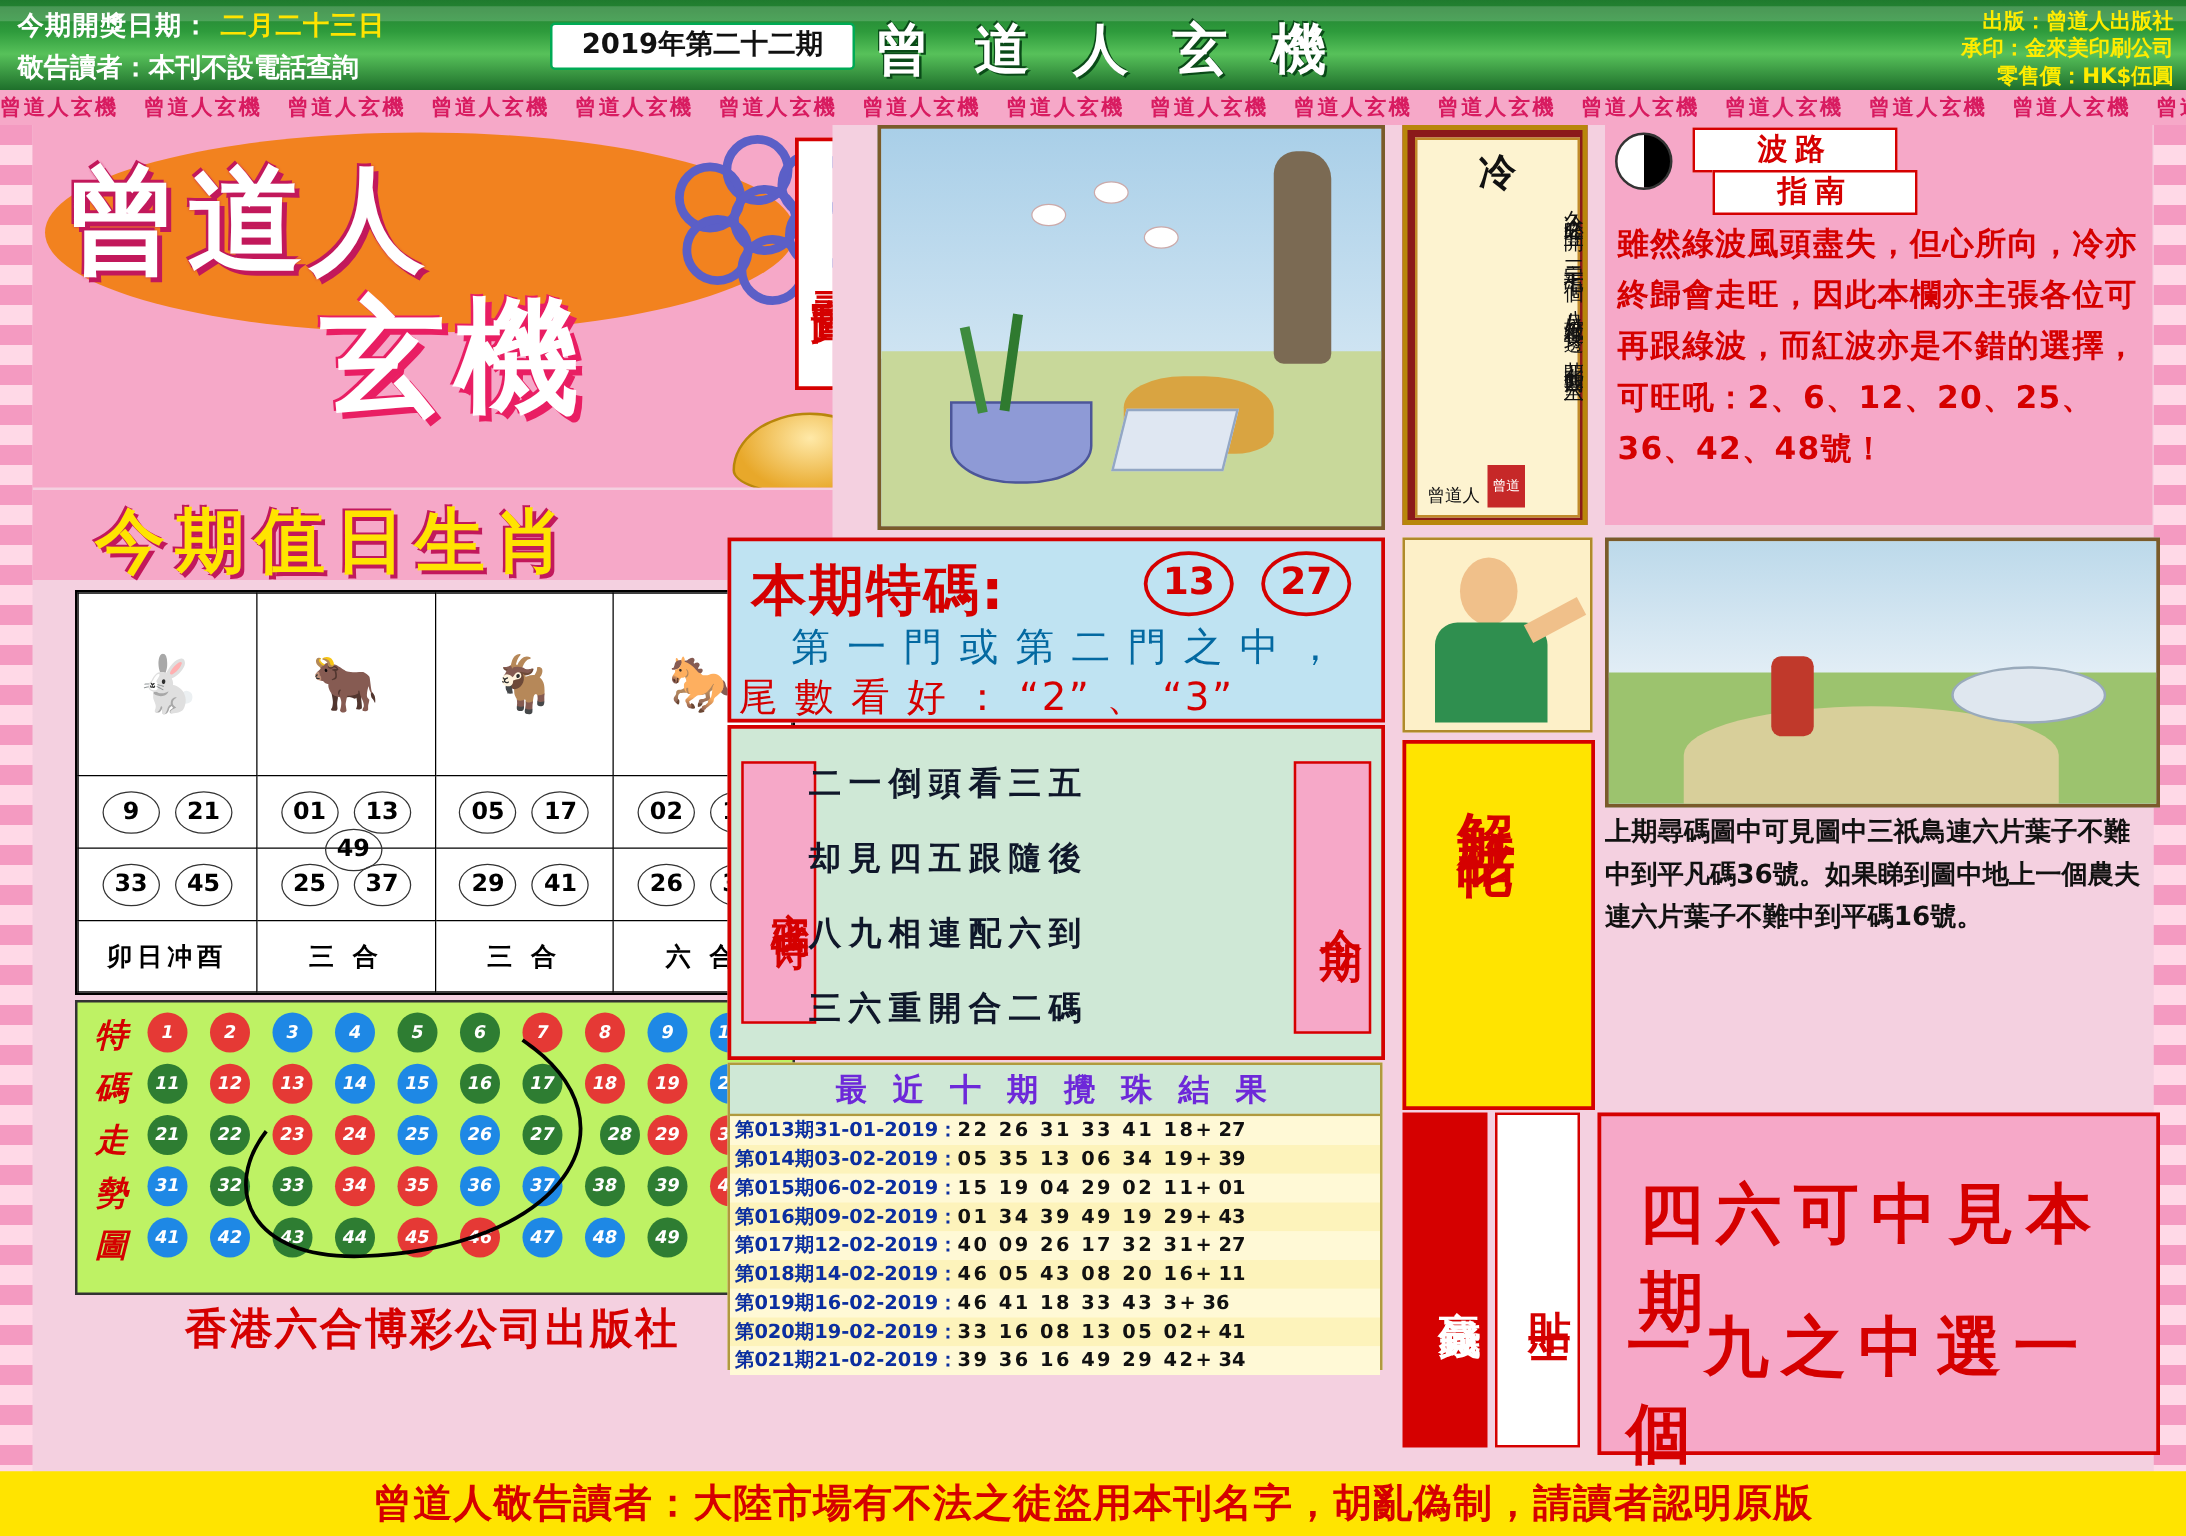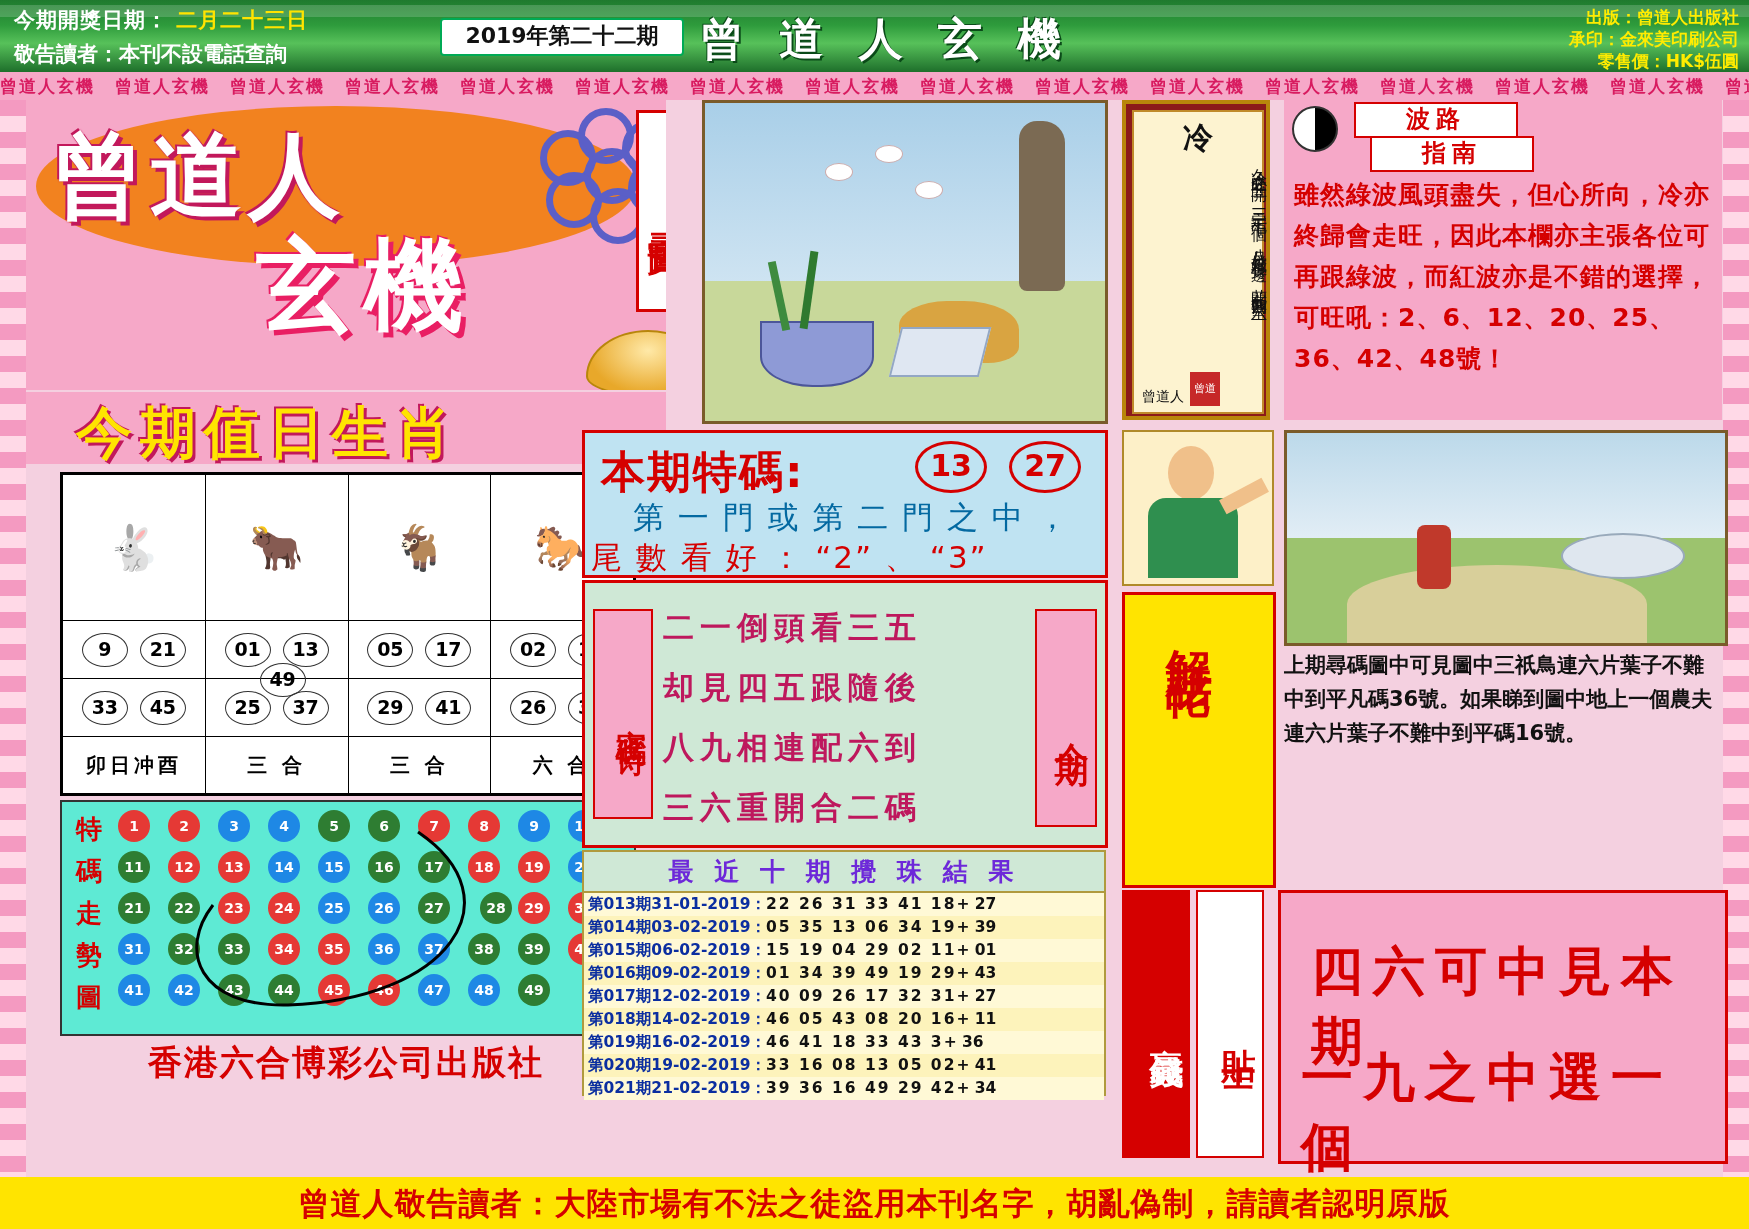--- a/index.html
+++ b/index.html
@@ -54,21 +54,21 @@
 
   .zodiac{position:absolute;left:34px;top:372px;width:572px;height:320px;background:#fff;border:2px solid #000;}
   .zodiac table{border-collapse:collapse;width:100%;height:100%;}
   .zodiac td{border:1px solid #000;text-align:center;font-size:20px;font-weight:bold;}
   .zrow-img td{height:108px;}
   .animal{font-size:44px;line-height:100px;color:#111;}
   .numcell{height:44px;}
   .circ{display:inline-block;width:44px;height:32px;border:1.6px solid #333;border-radius:50%;line-height:30px;font-size:19px;margin:0 6px;}
   .zfoot td{height:40px;font-size:20px;letter-spacing:4px;}
 
-  .trendbox{position:absolute;left:34px;top:700px;width:572px;height:232px;background:#5eead4;border:2px solid #333;}
+  .trendbox{position:absolute;left:34px;top:700px;width:572px;height:232px;background:#bef264;border:2px solid #333;font-style:italic;}
   .trend-title{position:absolute;left:4px;top:6px;width:46px;font-size:26px;font-weight:bold;color:#d50000;line-height:42px;text-align:center;}
   .balls{position:absolute;left:56px;top:8px;width:510px;height:216px;}
   .ball{position:absolute;width:32px;height:32px;border-radius:50%;font-size:14px;font-weight:bold;color:#fff;
     text-align:center;line-height:32px;}
   .trend-curve{position:absolute;left:56px;top:8px;width:510px;height:216px;pointer-events:none;}
 
   .publisher{position:absolute;left:34px;top:940px;width:572px;height:52px;text-align:center;font-size:34px;
     font-weight:bold;color:#d50000;letter-spacing:2px;}
 
   
@@ -86,21 +86,21 @@
   .tema{position:absolute;left:556px;top:330px;width:520px;height:142px;background:#bfe3f2;border:3px solid #d50000;}
   .tema .lab{position:absolute;left:16px;top:10px;font-size:44px;font-weight:bold;color:#d50000;letter-spacing:2px;}
   .tema .n{position:absolute;top:8px;width:66px;height:46px;border:3px solid #d50000;border-radius:50%;
     text-align:center;line-height:44px;font-size:30px;font-weight:bold;color:#d50000;}
   .tema .l2{position:absolute;left:48px;top:64px;font-size:31px;color:#0369a1;letter-spacing:2px;}
   .tema .l3{position:absolute;left:6px;top:104px;font-size:31px;color:#d50000;letter-spacing:2px;}
 
   .mima{position:absolute;left:556px;top:480px;width:520px;height:262px;background:#cfe8d6;border:3px solid #d50000;}
   .mima .side{position:absolute;left:8px;top:26px;width:56px;height:200px;background:#f6a8c8;border:2px solid #d50000;
     font-size:30px;font-weight:bold;color:#d50000;text-align:center;writing-mode:vertical-rl;letter-spacing:8px;padding-top:6px;}
-  .mima .poem{position:absolute;left:78px;top:14px;width:338px;color:#be185d;font-size:31px;font-weight:bold;line-height:60px;letter-spacing:6px;}
+  .mima .poem{position:absolute;left:62px;top:14px;width:338px;color:#0f172a;font-size:26px;font-weight:bold;line-height:60px;letter-spacing:6px;}
   .mima .jinqi{position:absolute;right:8px;top:26px;width:58px;height:200px;background:#f6a8c8;border:2px solid #d50000;
     font-size:34px;font-weight:bold;color:#d50000;text-align:center;writing-mode:vertical-rl;letter-spacing:10px;padding-top:14px;}
 
   .results{position:absolute;left:556px;top:750px;width:520px;height:242px;background:#fff9d6;border:2px solid #b09a3e;}
   .results h4{margin:0;text-align:center;font-size:25px;color:#6d28d9;letter-spacing:6px;background:#cfe8d6;padding:3px 0;border-bottom:2px solid #b09a3e;}
   .rrow{font-size:15.5px;font-weight:bold;color:#111;padding:1px 4px;white-space:nowrap;}
   .rrow:nth-child(odd){background:#fff9d6;}
   .rrow:nth-child(even){background:#fdf3bb;}
   .rrow .dt{color:#0b2ea0;}
   .rrow .nums{letter-spacing:2px;}

